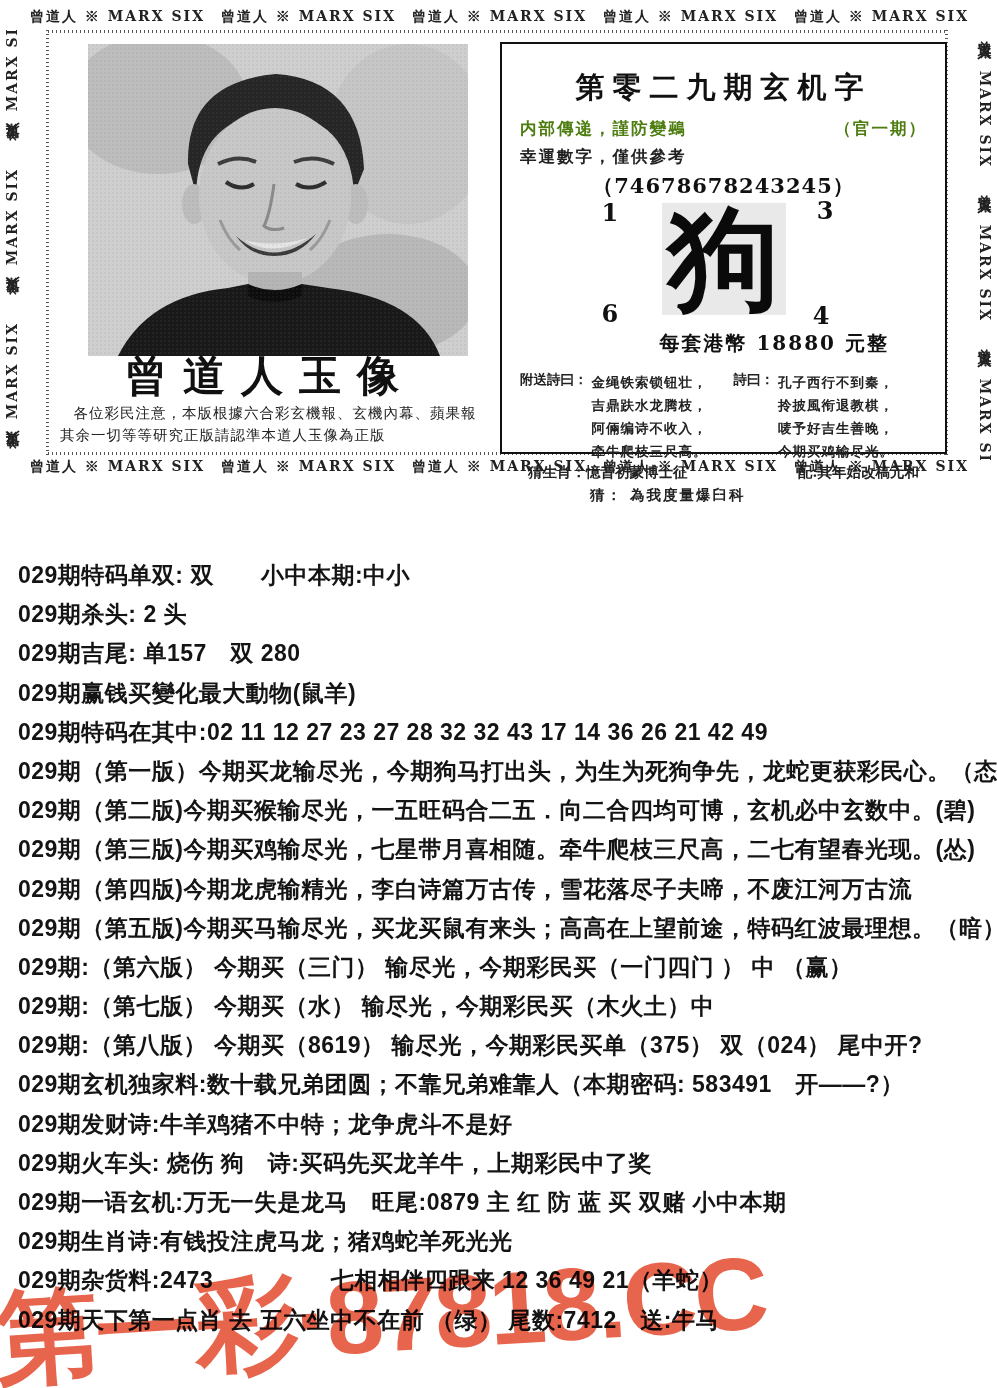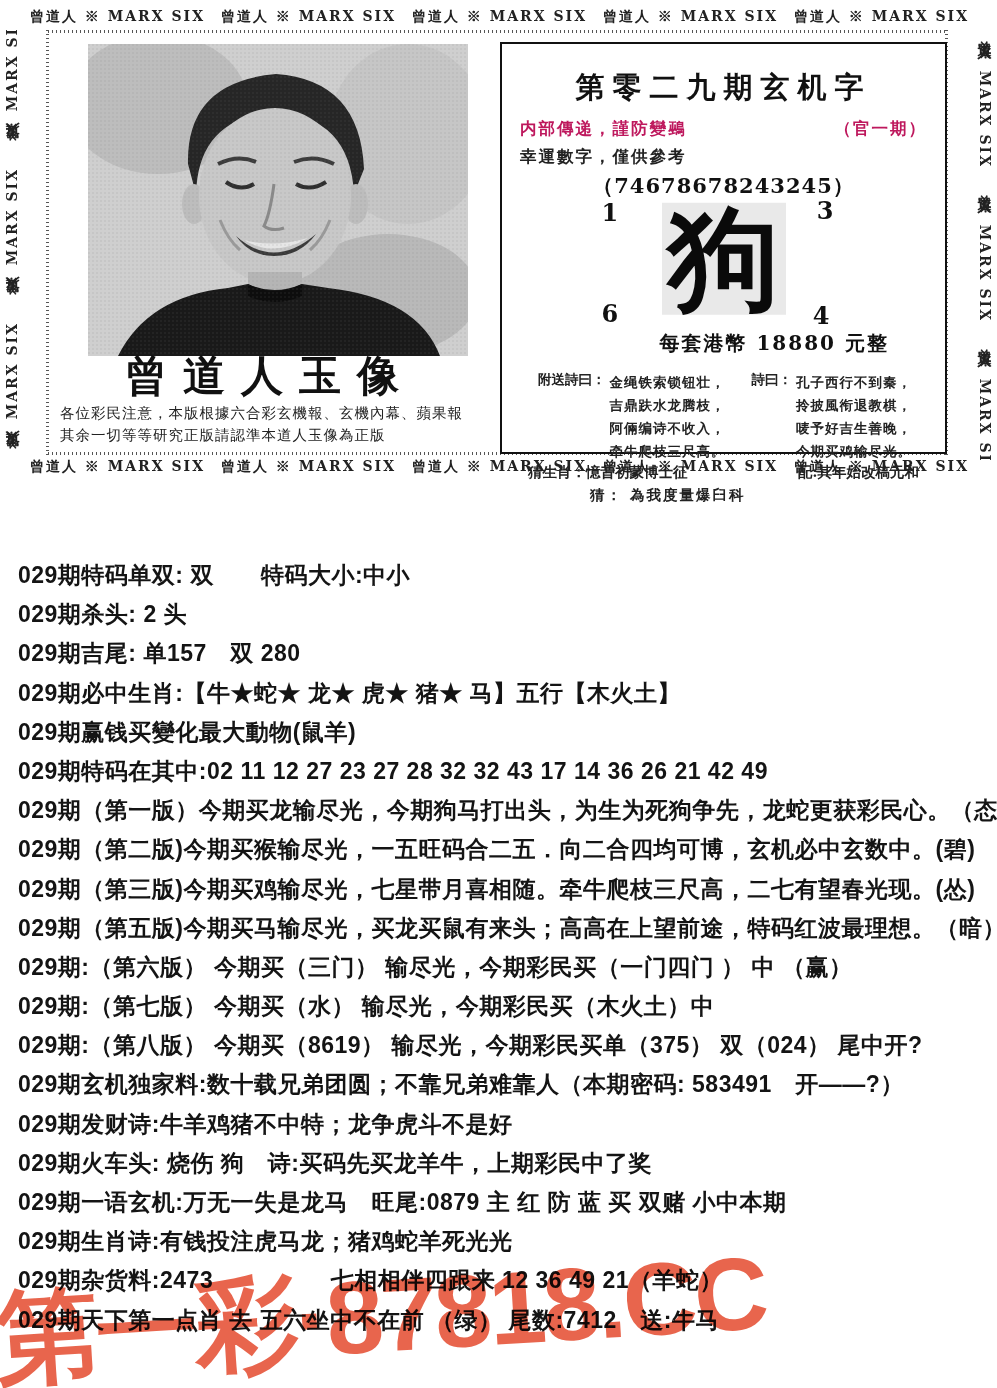--- a/index.html
+++ b/index.html
@@ -24,47 +24,47 @@
              background:repeating-linear-gradient(0deg,#555 0 1px,transparent 1px 4px);}
 
   
   .portrait{position:absolute;left:88px;top:44px;width:380px;height:312px;background:#cfcfcf;}
   .portrait svg{display:block;width:100%;height:100%;}
   .caption{position:absolute;left:60px;top:348px;width:420px;text-align:center;
            font-family:"DejaVu Serif",serif;font-weight:bold;font-size:42px;
            letter-spacing:16px;color:#111;}
   .note{position:absolute;left:60px;width:430px;font-family:"DejaVu Serif",serif;
         font-size:14.5px;color:#222;letter-spacing:1px;}
-  .note1{top:404px;} .note2{top:426px;}
+  .note1{top:404px;text-align:center;} .note2{top:426px;}
 
   
   .mbox{position:absolute;left:500px;top:42px;width:447px;height:412px;
         border:2.5px solid #111;box-sizing:border-box;padding:16px 18px 18px 18px;}
   .mtitle{text-align:center;font-family:"DejaVu Serif",serif;font-weight:bold;
           font-size:29px;letter-spacing:8px;margin-top:8px;color:#111;}
   .mline{display:flex;justify-content:space-between;font-family:"DejaVu Serif",serif;
-         font-size:16.5px;font-weight:bold;margin-top:10px;color:#be185d;letter-spacing:2px;}
+         font-size:16.5px;font-weight:bold;margin-top:10px;color:#4d7c0f;letter-spacing:2px;}
   .mline2{font-family:"DejaVu Serif",serif;font-size:16.5px;font-weight:bold;margin-top:6px;
           color:#222;letter-spacing:2px;}
   .lucky{text-align:center;font-family:"DejaVu Serif",serif;font-weight:bold;
          font-size:21px;margin-top:4px;color:#111;letter-spacing:1px;}
   .zarea{position:relative;width:300px;height:118px;margin:2px auto 0 auto;}
   .zchar{position:absolute;left:50%;top:50%;transform:translate(-50%,-52%);
          font-family:"DejaVu Serif",serif;font-weight:bold;font-size:112px;line-height:1;
          color:#0a0a0a;background:#e9e9e9;padding:0 6px;}
   .znum{position:absolute;font-family:"DejaVu Serif",serif;font-weight:bold;font-size:24px;color:#111;}
   .znum-tl{left:28px;top:-4px;} .znum-tr{right:40px;top:-6px;}
   .znum-bl{left:28px;bottom:-8px;} .znum-br{right:44px;bottom:-10px;}
   .price{text-align:right;padding-right:38px;font-family:"DejaVu Serif",serif;
          font-weight:bold;font-size:20px;margin-top:10px;color:#111;letter-spacing:2px;}
   .poems{display:flex;margin-top:14px;font-family:"DejaVu Serif",serif;font-size:13.5px;
          font-weight:bold;color:#222;}
   .poem-col{display:flex;}
   .poem-label{white-space:nowrap;margin-right:4px;}
-  .poem-left-col{margin-left:18px;justify-content:flex-end;}
+  .poem-left-col{justify-content:flex-end;}
   .poem-right-col{margin-left:26px;}
   .poem-line{line-height:1.7;letter-spacing:1px;white-space:nowrap;}
   .mfoot{display:flex;justify-content:space-between;font-family:"DejaVu Serif",serif;
          font-size:14.5px;font-weight:bold;margin-top:0;color:#222;padding:0 8px;}
   .mfoot2{font-family:"DejaVu Serif",serif;font-size:14.5px;font-weight:bold;margin-top:4px;
           color:#222;padding-left:70px;letter-spacing:2px;}
 
   
   .body-text{position:absolute;left:18px;top:560px;width:975px;display:flex;
              flex-direction:column;gap:8.2px;}
@@ -169,29 +169,29 @@
       </div>
     </div>
     <div class="mfoot">
       <span>猜生肖：憶昔初蒙博士征</span>
       <span>配:其年始改稿元和</span>
     </div>
     <div class="mfoot2">猜： 為我度量爆臼科</div>
   </div>
 
   <div class="body-text">
-      <div class="body-line">029期特码单双: 双　　特码大小:中小</div>
+      <div class="body-line">029期特码单双: 双　　小中本期:中小</div>
       <div class="body-line">029期杀头: 2 头</div>
       <div class="body-line">029期吉尾: 单157　双 280</div>
-      <div class="body-line">029期必中生肖:【牛★蛇★ 龙★ 虎★ 猪★ 马】五行【木火土】</div>
       <div class="body-line">029期赢钱买變化最大動物(鼠羊)</div>
       <div class="body-line">029期特码在其中:02 11 12 27 23 27 28 32 32 43 17 14 36 26 21 42 49</div>
       <div class="body-line">029期（第一版）今期买龙输尽光，今期狗马打出头，为生为死狗争先，龙蛇更获彩民心。（态）</div>
       <div class="body-line">029期（第二版)今期买猴输尽光，一五旺码合二五．向二合四均可博，玄机必中玄数中。(碧)</div>
       <div class="body-line">029期（第三版)今期买鸡输尽光，七星带月喜相随。牵牛爬枝三尺高，二七有望春光现。(怂)</div>
+      <div class="body-line">029期（第四版)今期龙虎输精光，李白诗篇万古传，雪花落尽子夫啼，不废江河万古流</div>
       <div class="body-line">029期（第五版)今期买马输尽光，买龙买鼠有来头；高高在上望前途，特码红波最理想。（暗）</div>
       <div class="body-line">029期:（第六版） 今期买（三门） 输尽光，今期彩民买（一门四门 ） 中 （赢）</div>
       <div class="body-line">029期:（第七版） 今期买（水） 输尽光，今期彩民买（木火土）中</div>
       <div class="body-line">029期:（第八版） 今期买（8619） 输尽光，今期彩民买单（375）  双（024） 尾中开?</div>
       <div class="body-line">029期玄机独家料:数十载兄弟团圆；不靠兄弟难靠人（本期密码: 583491　开——?）</div>
       <div class="body-line">029期发财诗:牛羊鸡猪不中特；龙争虎斗不是好</div>
       <div class="body-line">029期火车头: 烧伤 狗　诗:买码先买龙羊牛，上期彩民中了奖</div>
       <div class="body-line">029期一语玄机:万无一失是龙马　旺尾:0879 主 红 防 蓝 买 双赌 小中本期</div>
       <div class="body-line">029期生肖诗:有钱投注虎马龙；猪鸡蛇羊死光光</div>
       <div class="body-line">029期杂货料:2473　　　　　七相相伴四跟来  12 36 49 21（羊蛇）</div>

